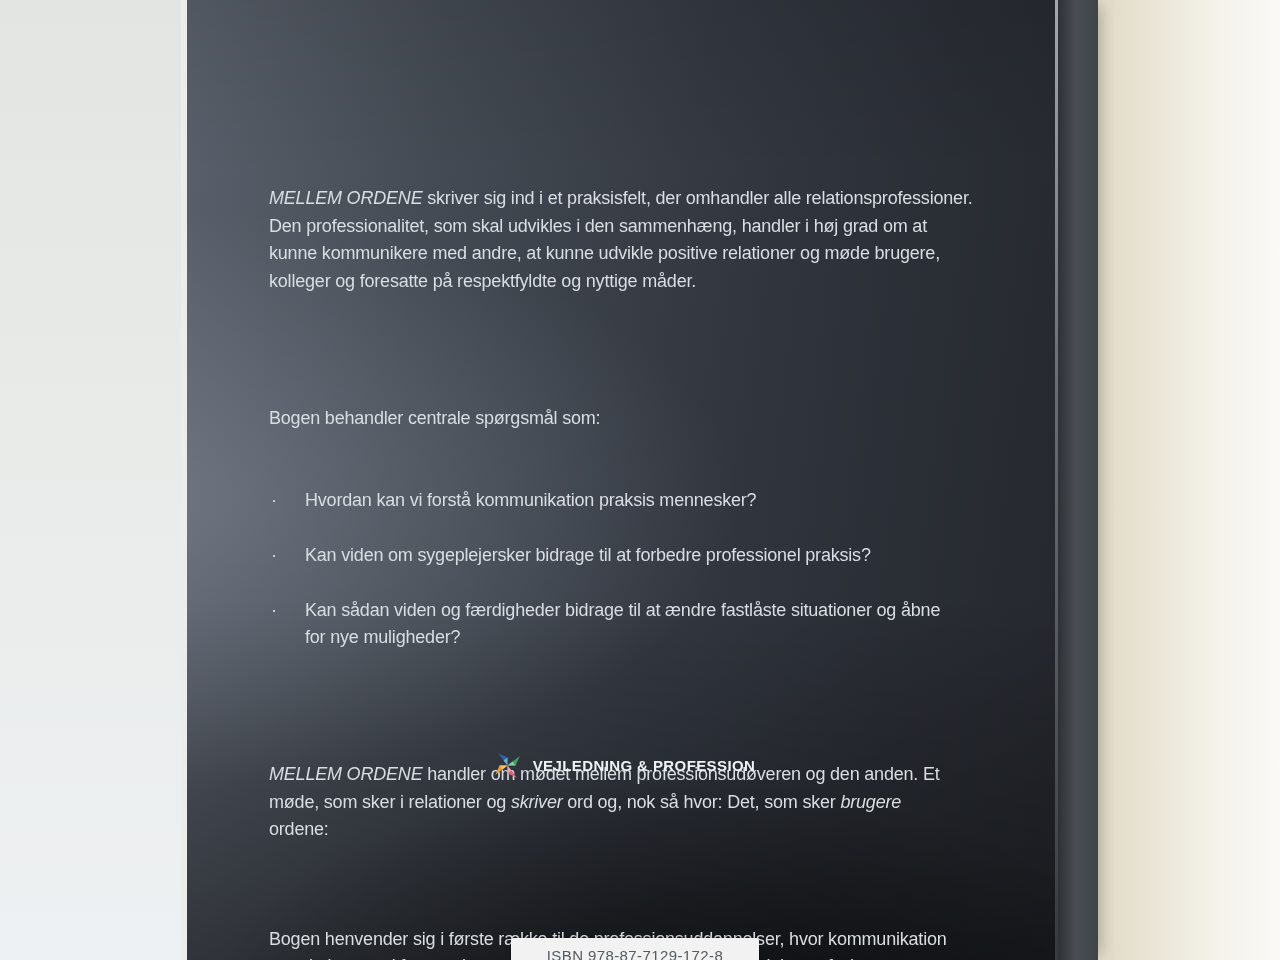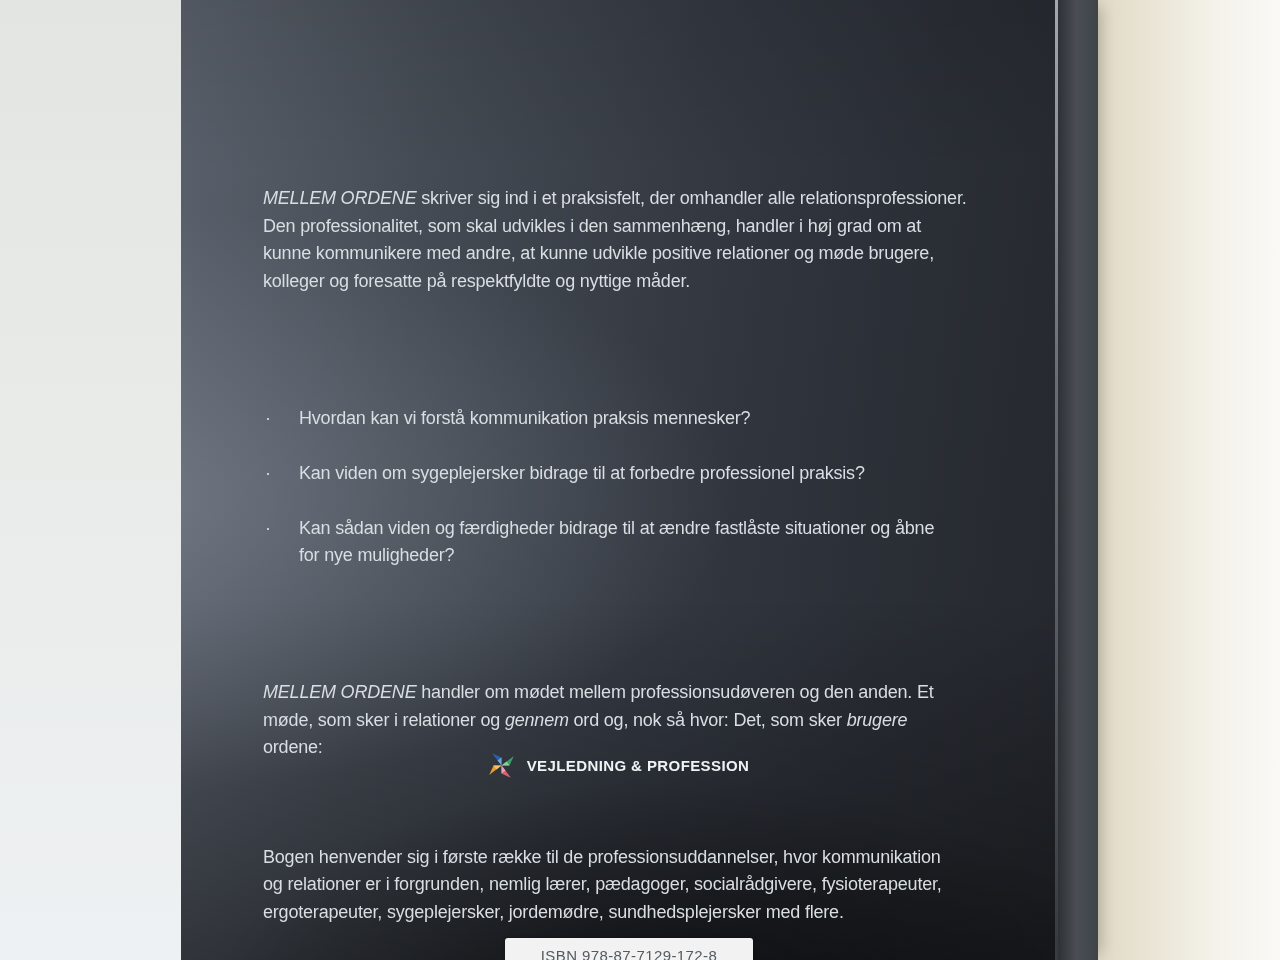--- a/index.html
+++ b/index.html
@@ -8,21 +8,21 @@
   .scene{position:relative;width:1280px;height:960px;overflow:hidden;background:#ececea;}
 
   
   .wall-left{position:absolute;left:0;top:0;width:181px;height:960px;
     background:linear-gradient(180deg,#e3e5e2 0%,#e9ebe9 45%,#eef1f3 100%);}
   .wall-right{position:absolute;left:1098px;top:0;width:182px;height:960px;
     background:linear-gradient(90deg,#e0dac6 0%,#eae5d5 30%,#f4f2ea 65%,#faf9f6 100%);}
 
   
   .book{position:absolute;left:181px;top:0;width:917px;height:960px;}
-  .cover{position:absolute;left:0;top:0;width:874px;height:960px;
+  .cover{position:absolute;left:6px;top:0;width:874px;height:960px;
     background:
       radial-gradient(120% 55% at -5% 52%, rgba(150,158,172,0.38), rgba(150,158,172,0) 55%),
       radial-gradient(90% 45% at 55% 108%, rgba(0,0,0,0.55), rgba(0,0,0,0) 60%),
       linear-gradient(to bottom, rgba(0,0,0,0.10) 0%, rgba(0,0,0,0) 18%, rgba(0,0,0,0) 62%, rgba(0,0,0,0.28) 88%, rgba(0,0,0,0.40) 100%),
       linear-gradient(97deg,#5b616c 0%,#454b54 26%,#343942 52%,#2a2e35 76%,#24272d 100%); padding-left: 31px;}
   .cover-edge-highlight{position:absolute;left:874px;top:0;width:3px;height:960px;
     background:linear-gradient(180deg,rgba(185,192,199,0.85) 0%,rgba(160,166,172,0.55) 40%,rgba(120,126,132,0.35) 100%);}
   .page-edge{position:absolute;left:877px;top:0;width:40px;height:960px;
     background:linear-gradient(90deg,#2e3136 0%,#4a4e54 45%,#3f434a 100%);
     box-shadow:8px 0 16px -6px rgba(0,0,0,0.25);}
@@ -61,37 +61,38 @@
     <div class="cover">
 
       <div class="blurb">
 
         <p><em>MELLEM ORDENE</em><span> skriver sig ind i et praksisfelt, der omhandler alle relationsprofessioner.
 Den professionalitet, som skal udvikles i den sammenhæng, handler i høj grad om at
 kunne kommunikere med andre, at kunne udvikle positive relationer og møde brugere,
 kolleger og foresatte på respektfyldte og nyttige måder.</span></p>
 
         <div style="margin:0 0 27px 0;">
+          <p class="q-intro">Bogen behandler centrale spørgsmål som:</p>
           <div class="bullet-row">
             <span class="bullet-dot">·</span>
             <span class="bullet-text">Hvordan kan vi forstå kommunikation praksis mennesker?</span>
           </div>
           <div class="bullet-row">
             <span class="bullet-dot">·</span>
             <span class="bullet-text">Kan viden om sygeplejersker bidrage til at forbedre professionel praksis?</span>
           </div>
           <div class="bullet-row">
             <span class="bullet-dot">·</span>
             <span class="bullet-text">Kan sådan viden og færdigheder bidrage til at ændre fastlåste situationer og åbne
 for nye muligheder?</span>
           </div>
         </div>
 
         <p><em>MELLEM ORDENE</em><span> handler om mødet mellem professionsudøveren og den anden. Et
-møde, som sker i relationer og </span><em>gennem</em><span> ord og, nok så hvor: Det, som sker </span><em>brugere</em><span>
+møde, som sker i relationer og </span><em>skriver</em><span> ord og, nok så hvor: Det, som sker </span><em>brugere</em><span>
 ordene:</span></p>
 
         <p><span>Bogen henvender sig i første række til de professionsuddannelser, hvor kommunikation
 og relationer er i forgrunden, nemlig lærer, pædagoger, socialrådgivere, fysioterapeuter,
 ergoterapeuter, sygeplejersker, jordemødre, sundhedsplejersker med flere. </span></p>
 
       </div>
 
       <div class="publisher">
         <svg class="pinwheel" viewBox="0 0 40 40" aria-hidden="true">

